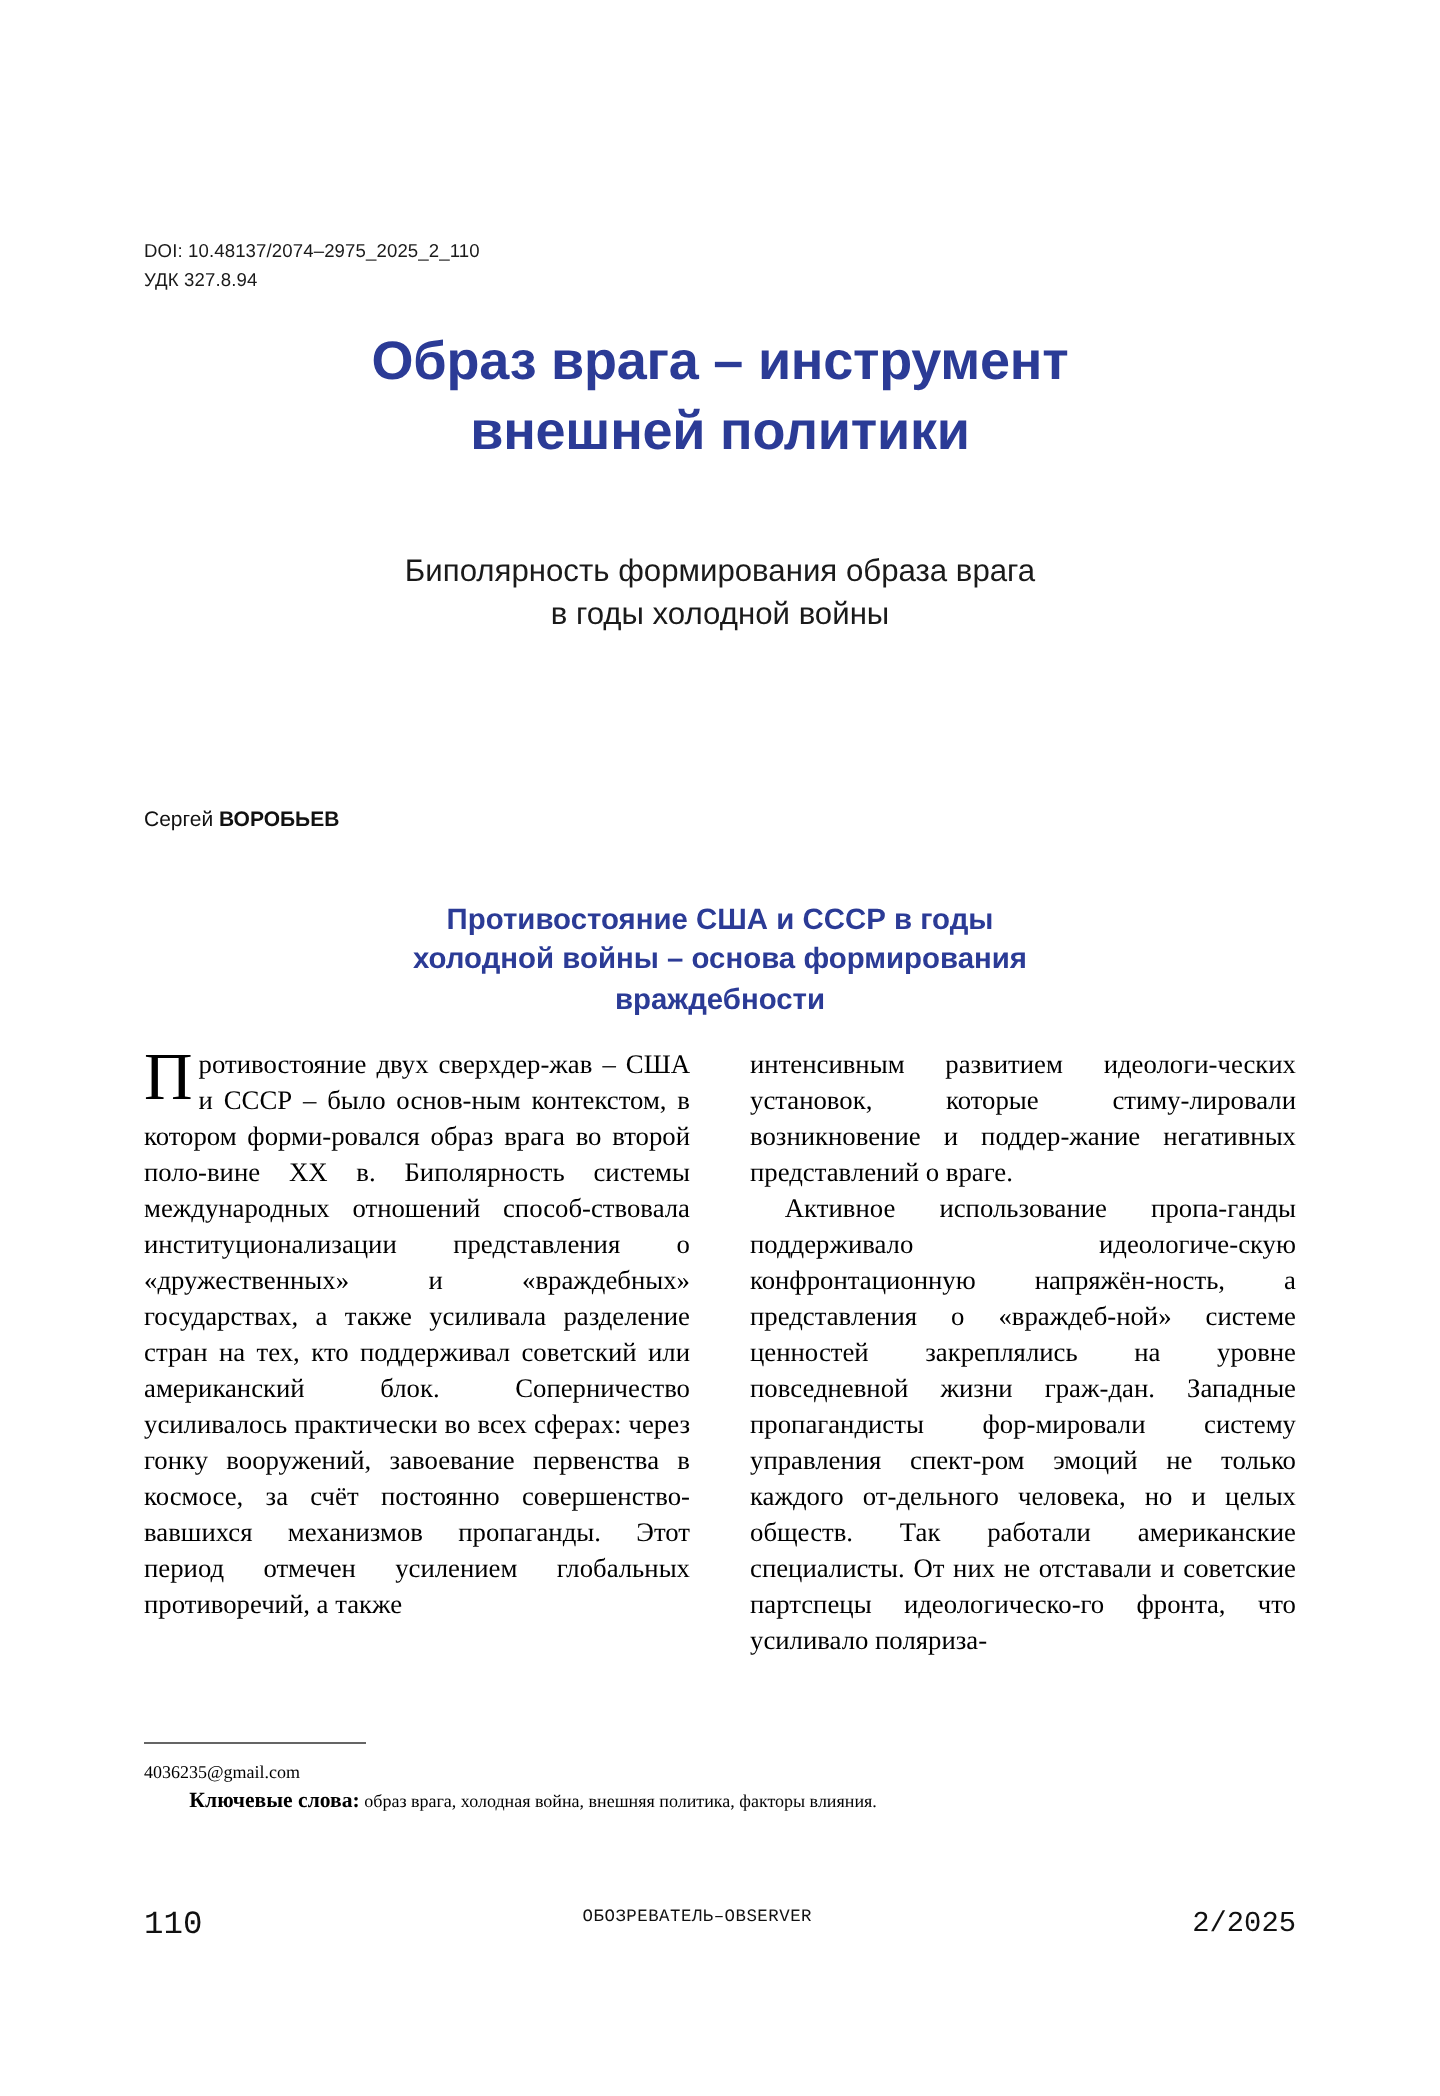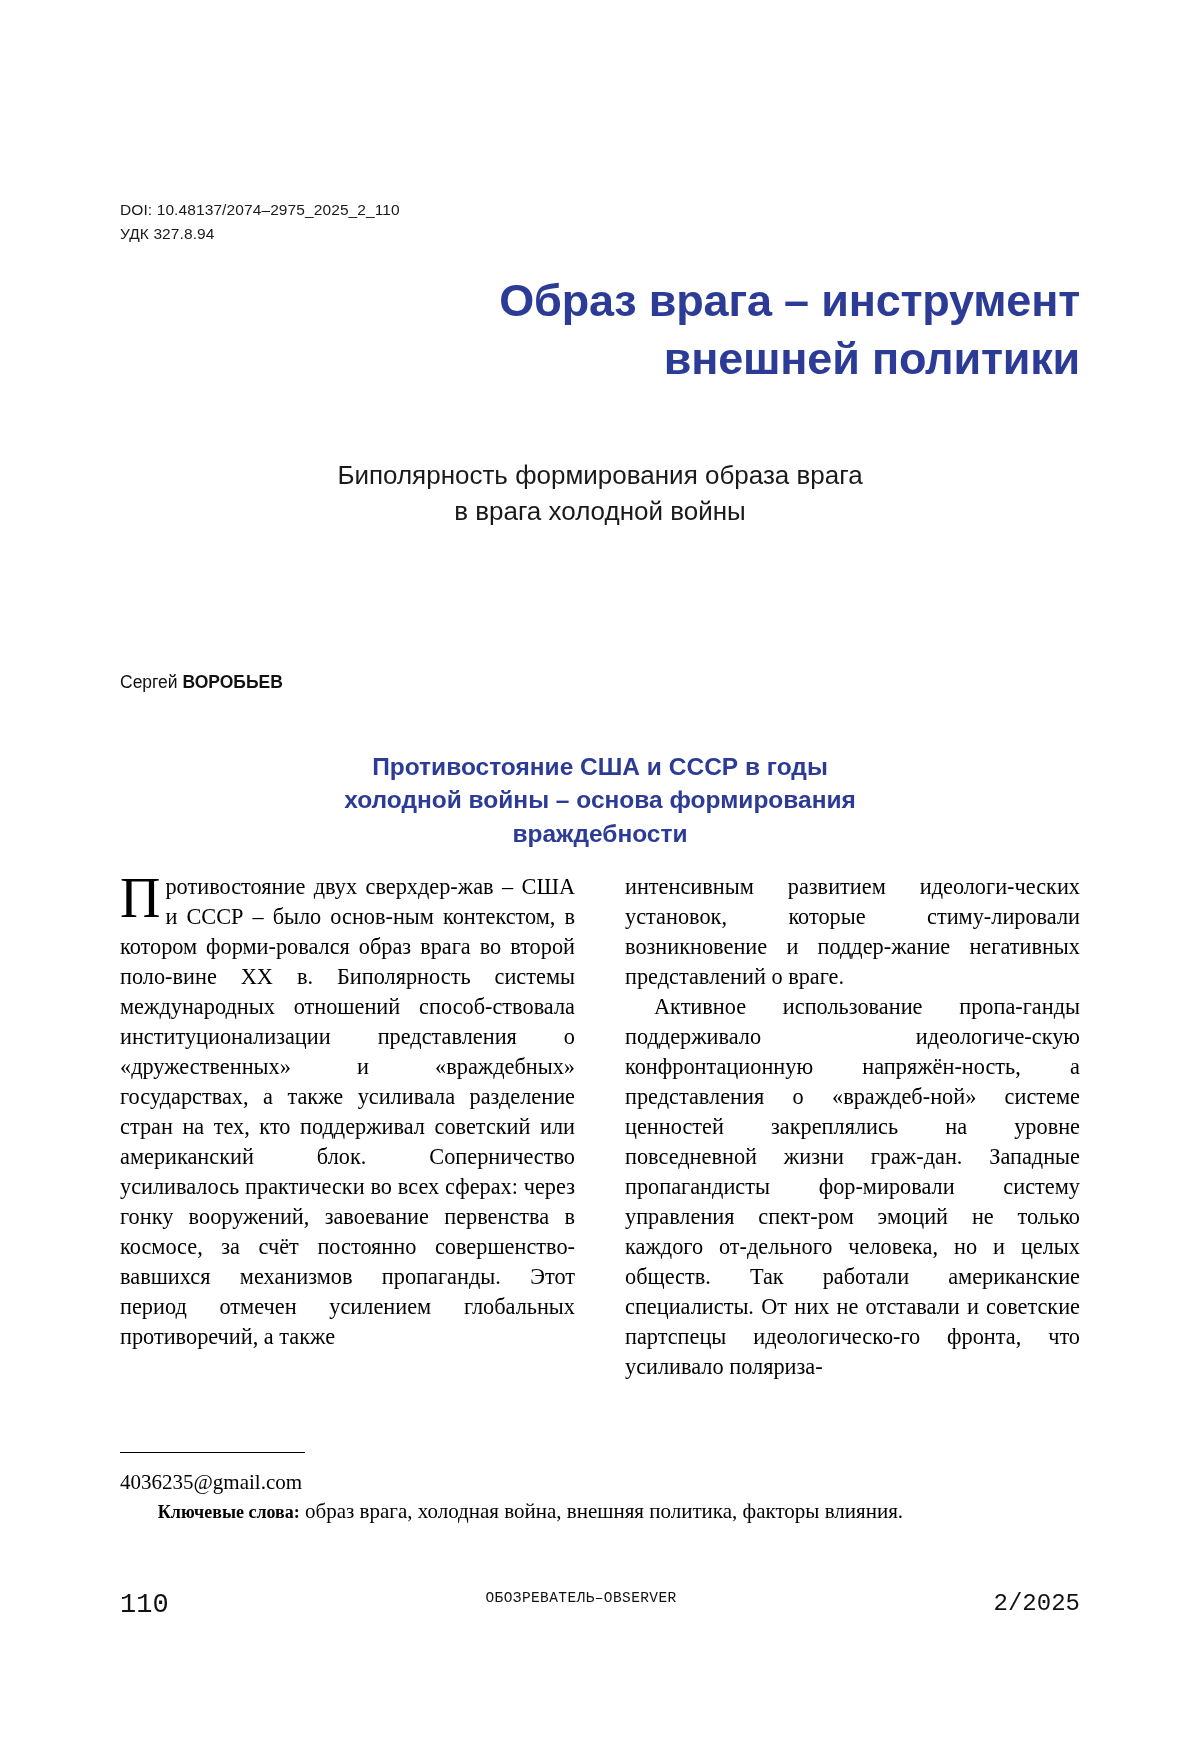--- a/index.html
+++ b/index.html
@@ -41,21 +41,21 @@
     letter-spacing: 0.1px;
   }
   .ids div { white-space: nowrap; }
 
   
   .title {
     position: absolute;
     top: 272px;
     left: 0;
     width: 960px;
-    text-align: right;
+    text-align: center;
     font-family: "Liberation Sans", sans-serif;
     font-weight: bold;
     font-size: 45px;
     line-height: 1.28;
     color: #2b3b96;
     letter-spacing: -0.2px;
   }
 
   
   .subtitle {
@@ -148,21 +148,21 @@
     left: 0;
     width: 960px;
     font-size: 18px;
     line-height: 1.36;
     text-align: justify;
   }
   .footnote p { margin: 0; }
   .footnote .indent { text-indent: 2.1em; }
   .footnote b { font-weight: bold; }
   .footnote i { font-style: italic; }
-  .footnote .small { font-size: 21px; }
+  .footnote .small { font-size: 15px; }
 
   
   .footer {
     position: absolute;
     top: 1590px;
     left: 0;
     width: 960px;
     display: flex;
     align-items: flex-start;
     justify-content: space-between;
@@ -194,21 +194,21 @@
       <div>УДК 327.8.94</div>
     </div>
 
     <div class="title">
       <div>Образ врага – инструмент</div>
       <div>внешней политики</div>
     </div>
 
     <div class="subtitle">
       <div>Биполярность формирования образа врага</div>
-      <div>в врага холодной войны</div>
+      <div>в годы холодной войны</div>
     </div>
 
     <div class="author">
       <span class="given">Сергей </span><span class="family">ВОРОБЬЕВ</span>
     </div>
 
     <div class="section-head">
       <div>Противостояние США и СССР в годы</div>
       <div>холодной войны – основа формирования</div>
       <div>враждебности</div>

